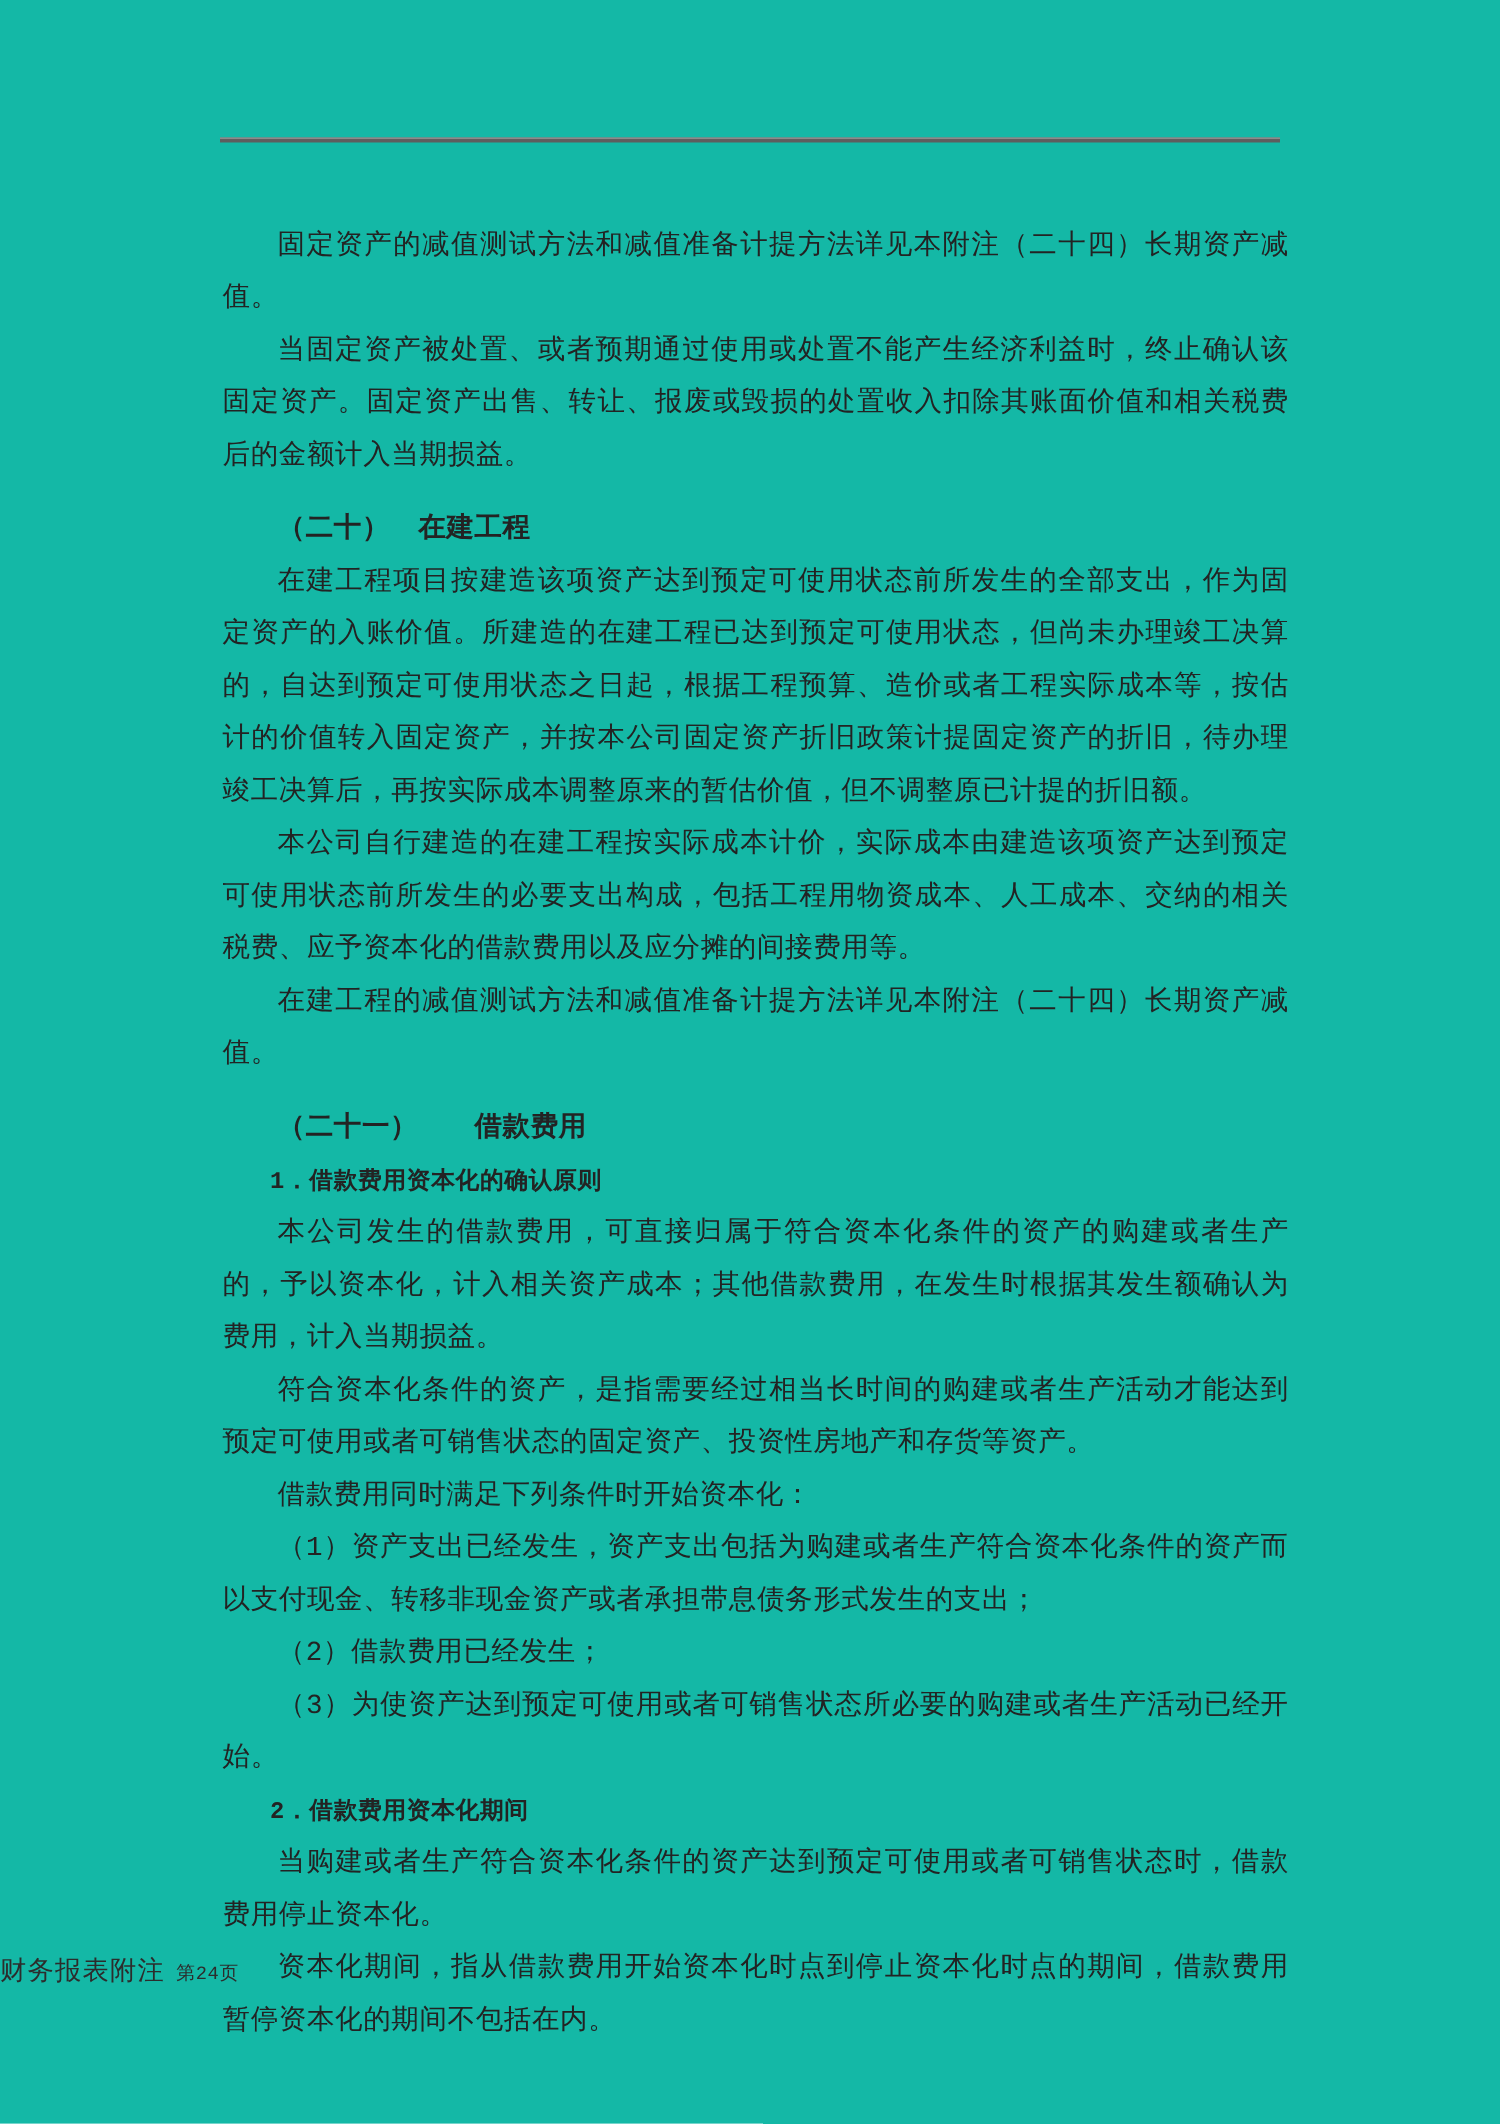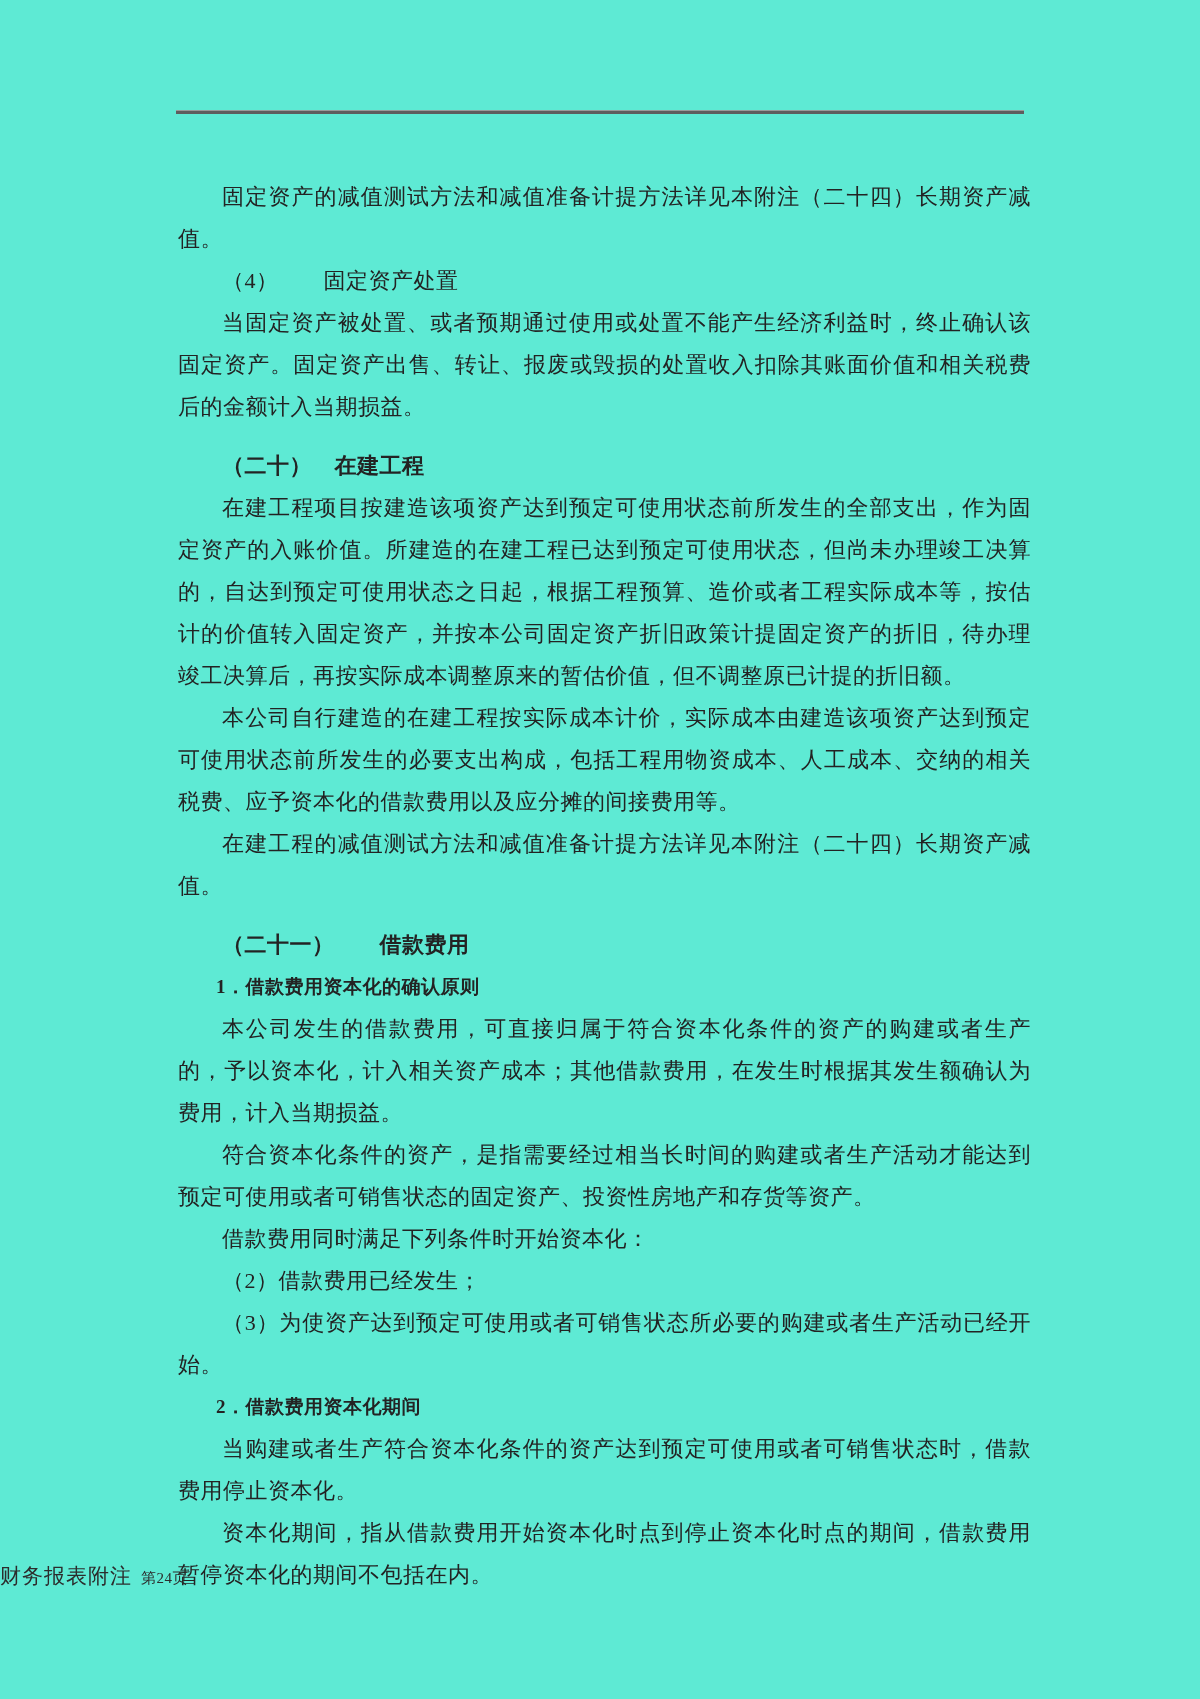--- a/index.html
+++ b/index.html
@@ -6,23 +6,23 @@
   html, body {
     margin: 0;
     padding: 0;
     background: #ffffff;
   }
   .page {
     position: relative;
     width: 1200px;
     height: 1699px;
     margin: 0 auto;
-    background: #5eead4;
+    background: #14b8a6;
     overflow: hidden;
-    font-family: Liberation Serif, serif;
+    font-family: Liberation Mono, monospace;
     color: #232323;
   }
   .header-rule {
     position: absolute;
     left: 176px;
     top: 110px;
     width: 848px;
     height: 3px;
     background: #5e5e5e;
     border-top: 1px solid #9a9a9a;
@@ -71,31 +71,31 @@
 </style>
 </head>
 <body>
 
 <div class="page">
 
   <div class="header-rule"></div>
 
   <div class="content">
     <p class="body">固定资产的减值测试方法和减值准备计提方法详见本附注（二十四）长期资产减值。</p>
-    <p class="body">（4）　　固定资产处置</p>
     <p class="body">当固定资产被处置、或者预期通过使用或处置不能产生经济利益时，终止确认该固定资产。固定资产出售、转让、报废或毁损的处置收入扣除其账面价值和相关税费后的金额计入当期损益。</p>
     <p class="h1">（二十）　在建工程</p>
     <p class="body">在建工程项目按建造该项资产达到预定可使用状态前所发生的全部支出，作为固定资产的入账价值。所建造的在建工程已达到预定可使用状态，但尚未办理竣工决算的，自达到预定可使用状态之日起，根据工程预算、造价或者工程实际成本等，按估计的价值转入固定资产，并按本公司固定资产折旧政策计提固定资产的折旧，待办理竣工决算后，再按实际成本调整原来的暂估价值，但不调整原已计提的折旧额。</p>
     <p class="body">本公司自行建造的在建工程按实际成本计价，实际成本由建造该项资产达到预定可使用状态前所发生的必要支出构成，包括工程用物资成本、人工成本、交纳的相关税费、应予资本化的借款费用以及应分摊的间接费用等。</p>
     <p class="body">在建工程的减值测试方法和减值准备计提方法详见本附注（二十四）长期资产减值。</p>
     <p class="h1">（二十一）　　借款费用</p>
     <p class="h2">1．借款费用资本化的确认原则</p>
     <p class="body">本公司发生的借款费用，可直接归属于符合资本化条件的资产的购建或者生产的，予以资本化，计入相关资产成本；其他借款费用，在发生时根据其发生额确认为费用，计入当期损益。</p>
     <p class="body">符合资本化条件的资产，是指需要经过相当长时间的购建或者生产活动才能达到预定可使用或者可销售状态的固定资产、投资性房地产和存货等资产。</p>
     <p class="body">借款费用同时满足下列条件时开始资本化：</p>
+    <p class="body">（1）资产支出已经发生，资产支出包括为购建或者生产符合资本化条件的资产而以支付现金、转移非现金资产或者承担带息债务形式发生的支出；</p>
     <p class="body">（2）借款费用已经发生；</p>
     <p class="body">（3）为使资产达到预定可使用或者可销售状态所必要的购建或者生产活动已经开始。</p>
     <p class="h2">2．借款费用资本化期间</p>
     <p class="body">当购建或者生产符合资本化条件的资产达到预定可使用或者可销售状态时，借款费用停止资本化。</p>
     <p class="body">资本化期间，指从借款费用开始资本化时点到停止资本化时点的期间，借款费用暂停资本化的期间不包括在内。</p>
   </div>
 
   <div class="footer">
     <span class="footer-title">财务报表附注</span><span class="footer-page">第24页</span>
   </div>

